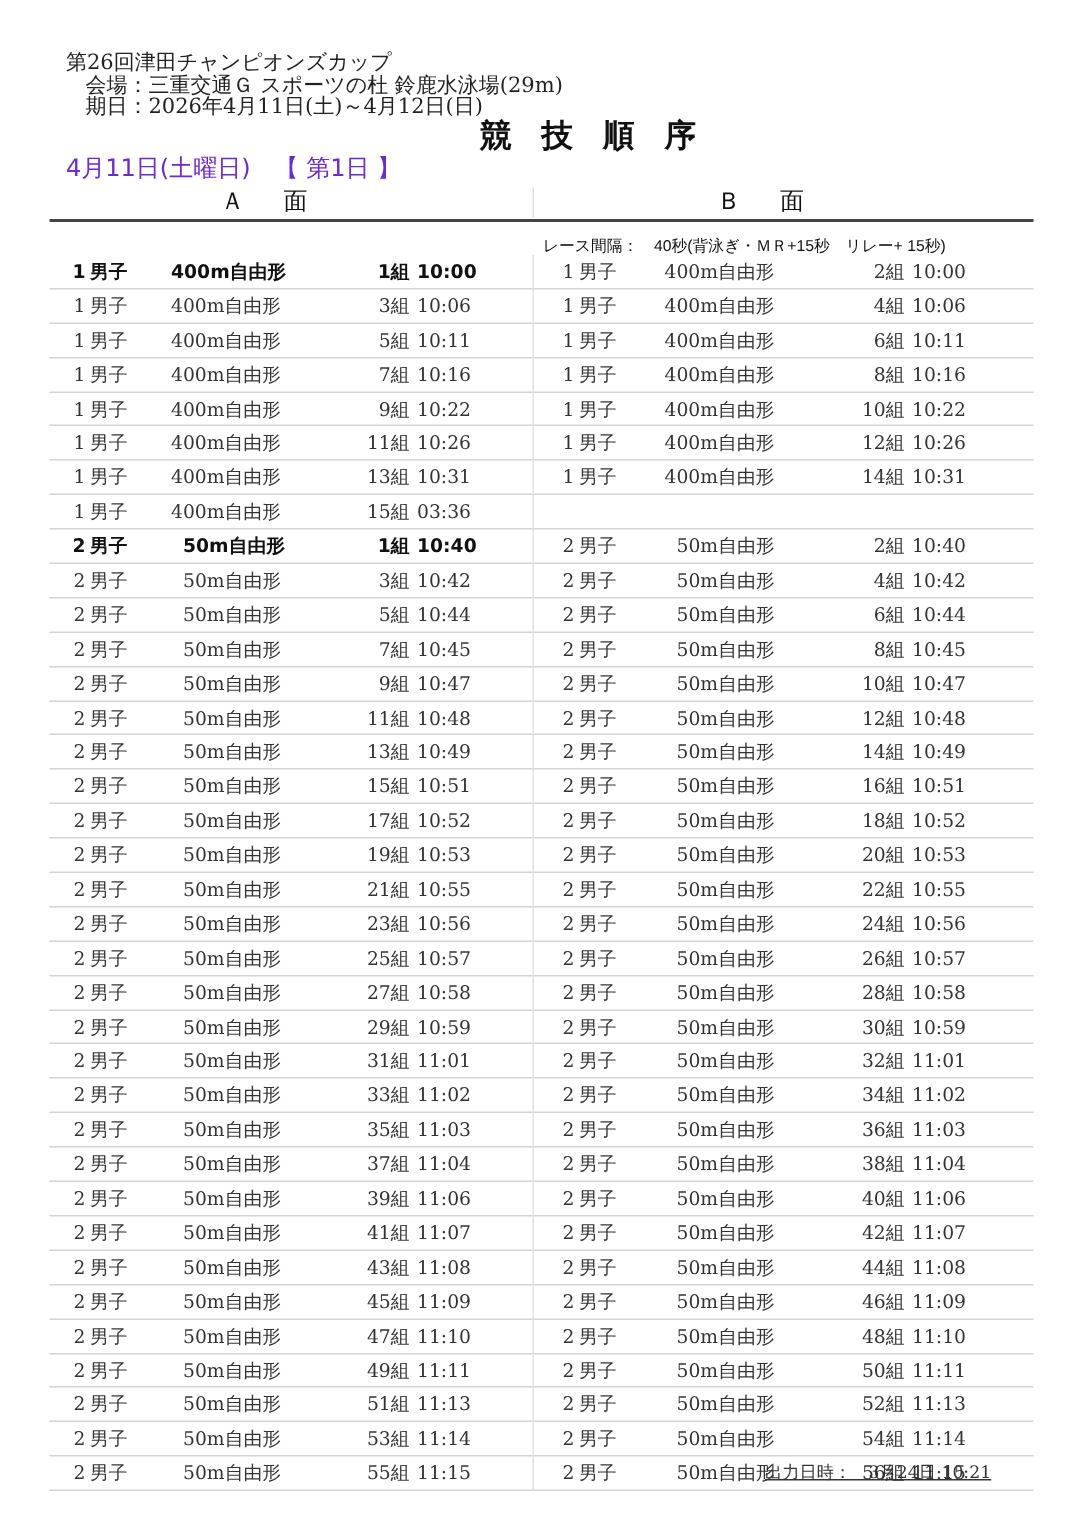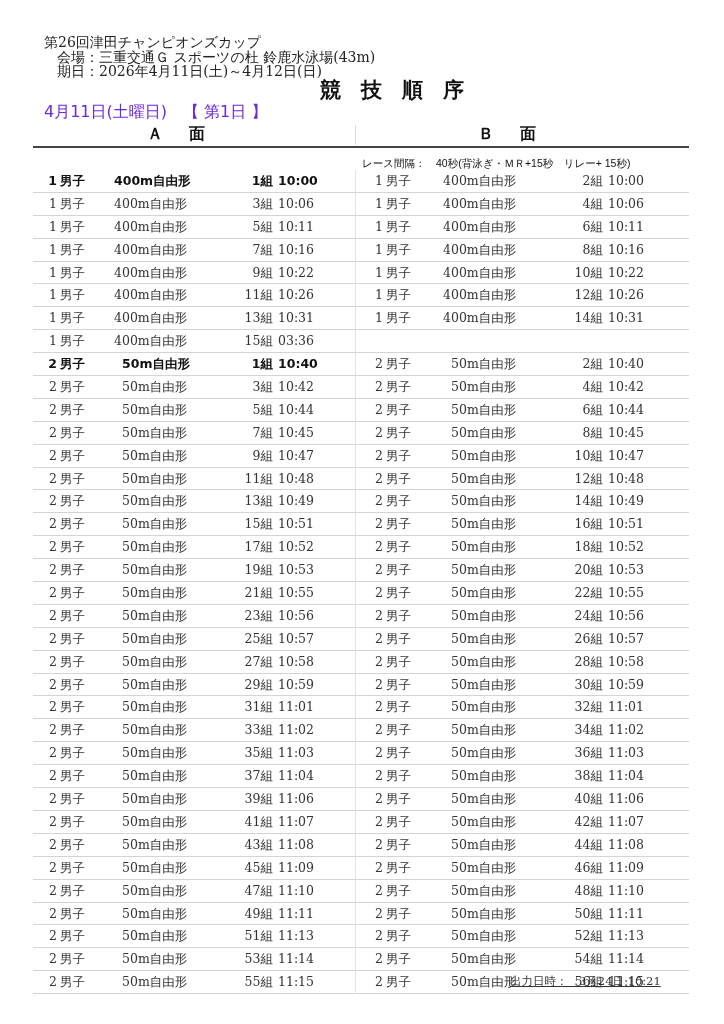--- a/index.html
+++ b/index.html
@@ -15,21 +15,20 @@
     position: absolute; top: 76px; left: 0; width: 664px; text-align: center;
     font-size: 21px; font-weight: bold; letter-spacing: 20px; padding-left: 140px; box-sizing: border-box;
   }
   .dayline {
     position: absolute; top: 102px; left: 44px; font-family: "DejaVu Sans", "Liberation Sans", sans-serif;
     font-size: 16px; color: #6d28d9;
   }
   .face {
     position: absolute; top: 124px; font-family: "DejaVu Sans", "Liberation Sans", sans-serif; font-size: 16px;
     word-spacing: 0;
-    font-weight: bold;
   }
   .face.a { left: 147px; }
   .face.b { left: 478px; }
   .face span.g { display:inline-block; width: 42px; }
   .vdiv-top { position: absolute; left: 355px; top: 125px; width: 1px; height: 20px; background: #ddd; }
   .rule { position: absolute; top: 146px; left: 33px; width: 656px; height: 2px; background: #444; }
   .interval {
     position: absolute; top: 157px; left: 362px; font-family: Liberation Sans, sans-serif;
     font-size: 10.5px; color: #111; white-space: nowrap;
   }
@@ -49,21 +48,21 @@
   .side-b .c-ev { left: 410px; }
   .side-b .c-grp { left: 520px; width: 50px; text-align: right; }
   .side-b .c-time { left: 575px; }
   .ev-50 { padding-left: 8px; }
   .footer { position: absolute; top: 974px; left: 510px; font-size: 11.5px; color: #333; white-space: nowrap; text-decoration: underline; }
 </style>
 </head>
 <body>
 
 <div class="hdr l1">第26回津田チャンピオンズカップ</div>
-<div class="hdr l2">会場：三重交通Ｇ スポーツの杜 鈴鹿水泳場(43m)</div>
+<div class="hdr l2">会場：三重交通Ｇ スポーツの杜 鈴鹿水泳場(29m)</div>
 <div class="hdr l3">期日：2026年4月11日(土)～4月12日(日)</div>
 <div class="title">競技順序</div>
 <div class="dayline">4月11日(土曜日)　【 第1日 】</div>
 
 <div class="face a">
   <span class="g">Ａ</span><span>面</span>
 </div>
 <div class="vdiv-top"></div>
 <div class="face b">
   <span class="g">Ｂ</span><span>面</span>

